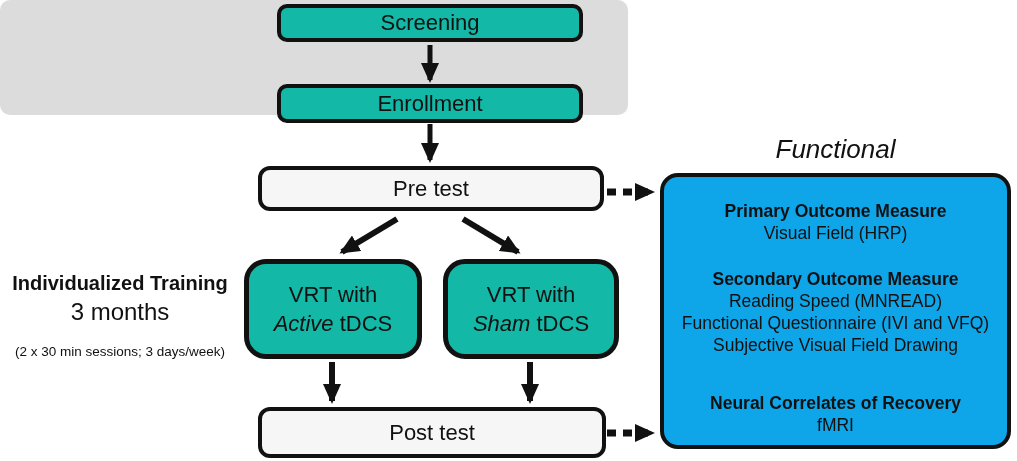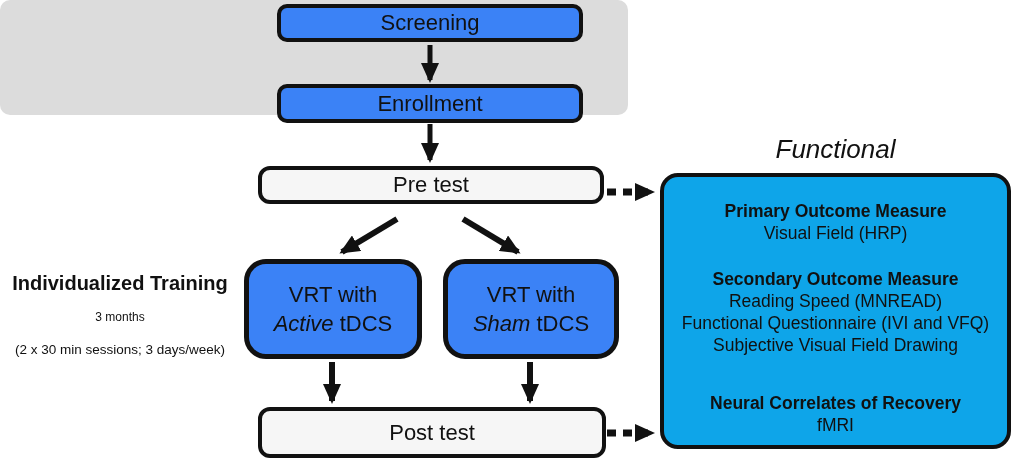--- a/index.html
+++ b/index.html
@@ -18,50 +18,50 @@
 
   
   .band {
     left: 0; top: 250; width: 628px; height: 115px;
     background: #dcdcdc; border-radius: 10px;
   }
 
   
   .node {
     box-sizing: border-box;
-    background: #3b82f6;
+    background: #14b8a6;
     border: 4px solid #111;
     border-radius: 10px;
     display: flex; flex-direction: column;
     align-items: center; justify-content: center;
     text-align: center;
     font-size: 22px;
   }
   .node.testfill { background: #f6f6f6; border-radius: 12px; }
 
   #box-screening  { left: 277px; top: 4px;   width: 306px; height: 38px; }
   #box-enrollment { left: 277px; top: 84px;  width: 306px; height: 39px; }
-  #box-pretest    { left: 258px; top: 166px; width: 346px; height: 38px; }
+  #box-pretest    { left: 258px; top: 166px; width: 346px; height: 45px; }
   #box-posttest   { left: 258px; top: 407px; width: 348px; height: 51px; }
 
   .vrt {
     border-width: 5px; border-radius: 22px;
     line-height: 1.32;
   }
   #box-vrt-active { left: 244px; top: 259px; width: 178px; height: 100px; }
   #box-vrt-sham   { left: 443px; top: 259px; width: 176px; height: 100px; }
   .em-italic { font-style: italic; }
 
   
   #training-note {
     left: 0; top: 271px; width: 240px;
     text-align: center; line-height: 1.25;
   }
   #training-note .t-title  { font-weight: bold; font-size: 20px; }
-  #training-note .t-months { font-size: 12px; margin-top: 14px; }
+  #training-note .t-months { font-size: 24px; margin-top: 1px; }
   #training-note .t-detail { font-size: 13.5px; margin-top: 17px; }
 
   
   #assess-title {
     left: 660px; top: 134px; width: 351px;
     text-align: center; font-style: italic; font-size: 26px;
   }
   #assess-box {
     box-sizing: border-box;
     left: 660px; top: 173px; width: 351px; height: 276px;

